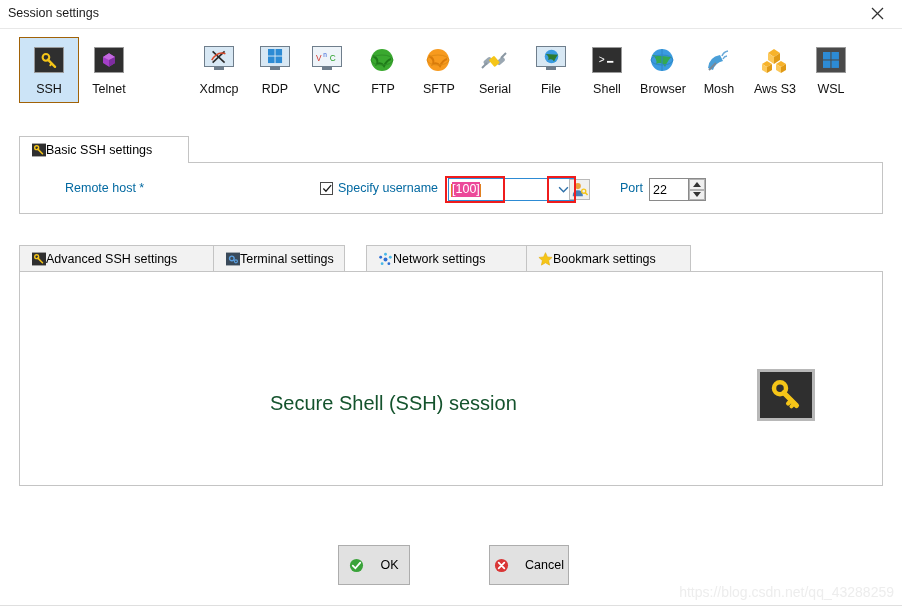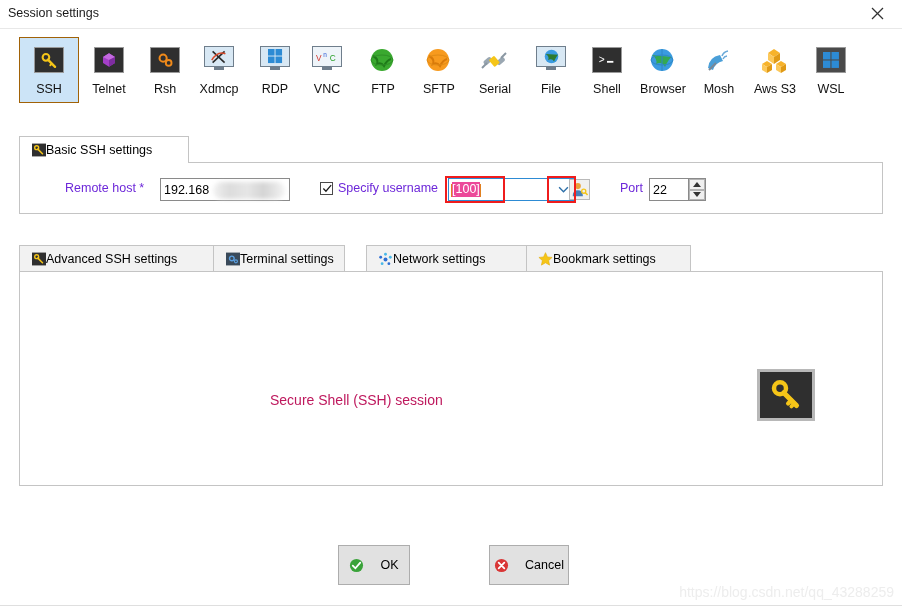--- a/index.html
+++ b/index.html
@@ -146,21 +146,21 @@
     display: flex;
     align-items: center;
     justify-content: center;
     flex: 0 0 auto;
   }
 
   
   .field-label {
     position: absolute;
     font-size: 12.5px;
-    color: #6d28d9;
+    color: #0369a1;
     white-space: nowrap;
   }
   .textbox {
     position: absolute;
     background: #ffffff;
     border: 1px solid #8a8a8a;
     box-sizing: border-box;
     font-family: "Liberation Sans", sans-serif;
     font-size: 12.5px;
     display: flex;
@@ -254,22 +254,22 @@
     box-sizing: border-box;
     display: flex;
     align-items: center;
     justify-content: center;
     cursor: pointer;
   }
 
   
   .content-text {
     position: absolute;
-    font-size: 14px;
-    color: #be185d;
+    font-size: 20px;
+    color: #14532d;
     white-space: nowrap;
   }
   .key-tile {
     position: absolute;
     width: 58px; height: 52px;
     background: #2f2f2f;
     border: 3px solid #b8b8b8;
     box-sizing: border-box;
     display: flex;
     align-items: center;
@@ -340,31 +340,20 @@
         <svg width="18" height="18" viewBox="0 0 24 24">
           <polygon points="12,3 20,8 20,16 12,21 4,16 4,8" fill="#a43fc8"></polygon>
           <polygon points="12,3 20,8 12,12 4,8" fill="#c46ae0"></polygon>
           <polygon points="12,12 20,8 20,16 12,21" fill="#7f2da0"></polygon>
         </svg>
       </div>
     </div>
     <div class="type-label">Telnet</div>
   </div>
 
-  <div class="type-item" style="left:135px;">
-    <div class="type-icon">
-      <div class="tile">
-        <svg width="19" height="19" viewBox="0 0 24 24">
-          <circle cx="9" cy="9" r="4.5" fill="none" stroke="#f08a1a" stroke-width="2.6"></circle>
-          <circle cx="16" cy="15" r="3.6" fill="none" stroke="#f08a1a" stroke-width="2.4"></circle>
-        </svg>
-      </div>
-    </div>
-    <div class="type-label">Rsh</div>
-  </div>
 
   <div class="type-item" style="left:189px;">
     <div class="type-icon">
       <div class="monitor">
         <div class="screen">
           <svg width="20" height="16" viewBox="0 0 24 20">
             <path d="M4 3 L19 17" stroke="#2a2a2a" stroke-width="2"></path>
             <path d="M19 3 L4 17" stroke="#2a2a2a" stroke-width="2"></path>
             <path d="M3 14 Q10 2 20 6" stroke="#d94a2b" stroke-width="2" fill="none"></path>
           </svg>
@@ -536,24 +525,20 @@
       </svg>
     </span>
     <span>Basic SSH settings</span>
   </div>
 </div>
 
 <div class="panel" style="left:19px; top:162px; width:864px; height:52px;">
 
   <div class="field-label" style="left:45px; top:18px;">Remote host *</div>
 
-  <div class="textbox" style="left:140px; top:15px; width:130px; height:23px;">
-    <span>192.168</span>
-    <span class="blur-patch" style="left:52px; width:72px;"></span>
-  </div>
 
   <div class="checkbox" style="left:300px; top:19px;">
     <svg width="11" height="11" viewBox="0 0 12 12">
       <path d="M1.5 6 L4.3 9 L10 2.2" stroke="#1a1a1a" stroke-width="1.3" fill="none"></path>
     </svg>
   </div>
   <div class="field-label" style="left:318px; top:18px;">Specify username</div>
 
   <div class="combo" style="left:428px; top:15px; width:128px; height:23px;">
     <span class="combo-text"><span class="caret"></span><span class="sel-text">[100]</span><span class="caret"></span></span>

